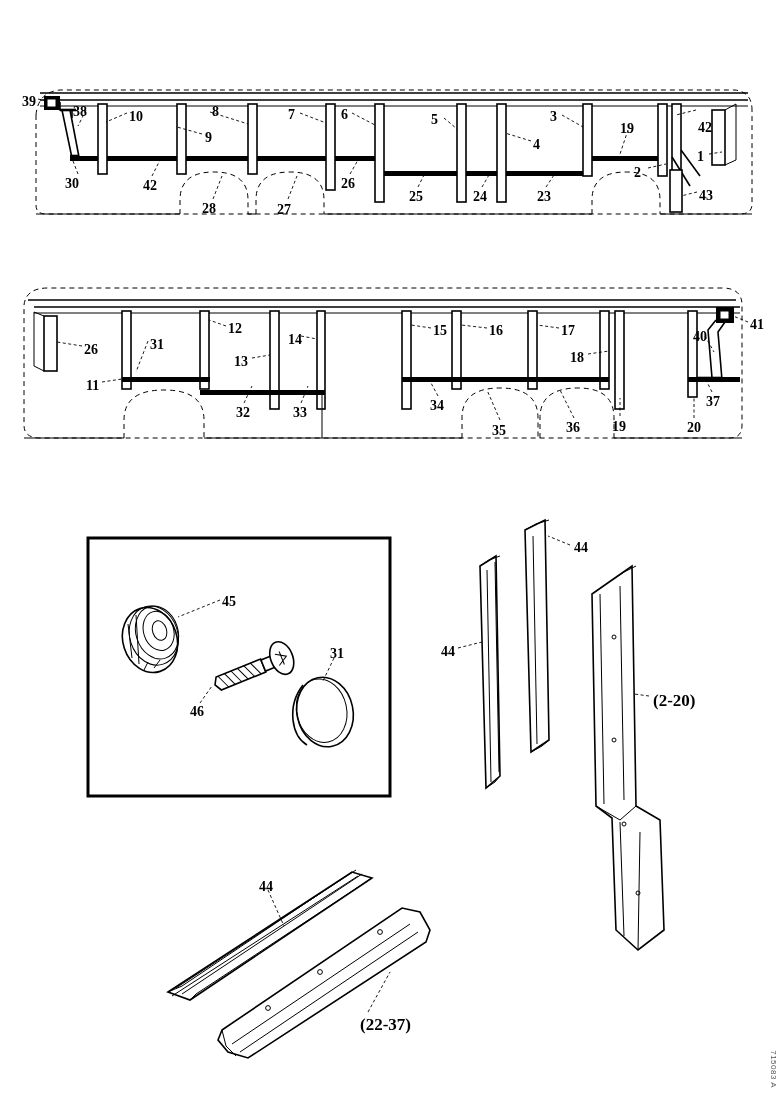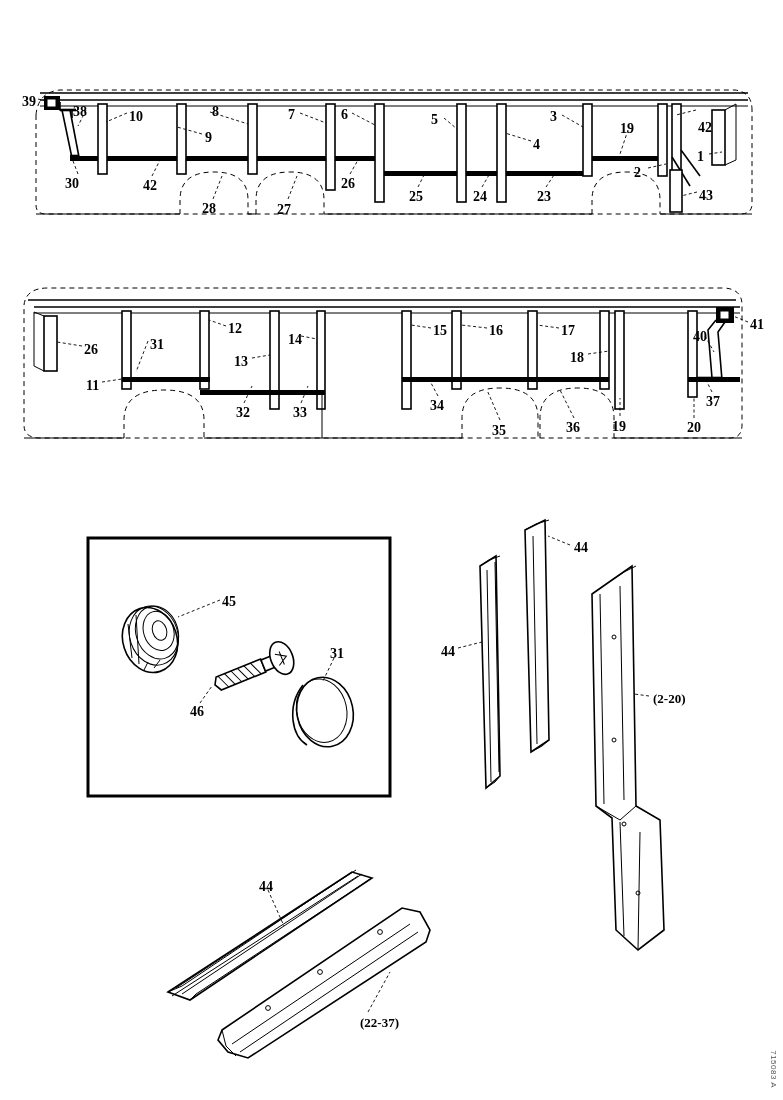--- a/index.html
+++ b/index.html
@@ -8,21 +8,21 @@
     width:783px;height:1100px;position:relative;overflow:hidden;
     font-family:"Liberation Serif", serif;color:#000;
   }
   #sheet{position:absolute;left:0;top:0;width:783px;height:1100px;text-align:center;}
   svg.layer{position:absolute;left:0;top:0;width:783px;height:1100px;overflow:visible;}
   .lbl{
     position:absolute;font-family:"Liberation Serif", serif;
     font-size:14px;font-weight:700;color:#000;line-height:1;
     white-space:nowrap;letter-spacing:0px;
   }
-  .lbl.rng{font-size:13px;}
+  .lbl.rng{font-size:17px;}
   .watermark{
     position:absolute;right:14px;bottom:12px;
     font-family:"Liberation Sans", sans-serif;font-size:8px;
     color:#555;letter-spacing:0.5px;
     transform:rotate(90deg);transform-origin:100% 100%;
     white-space:nowrap;
   }
   
   .ln{stroke:#000;fill:none;}
   .thin{stroke-width:1;}

